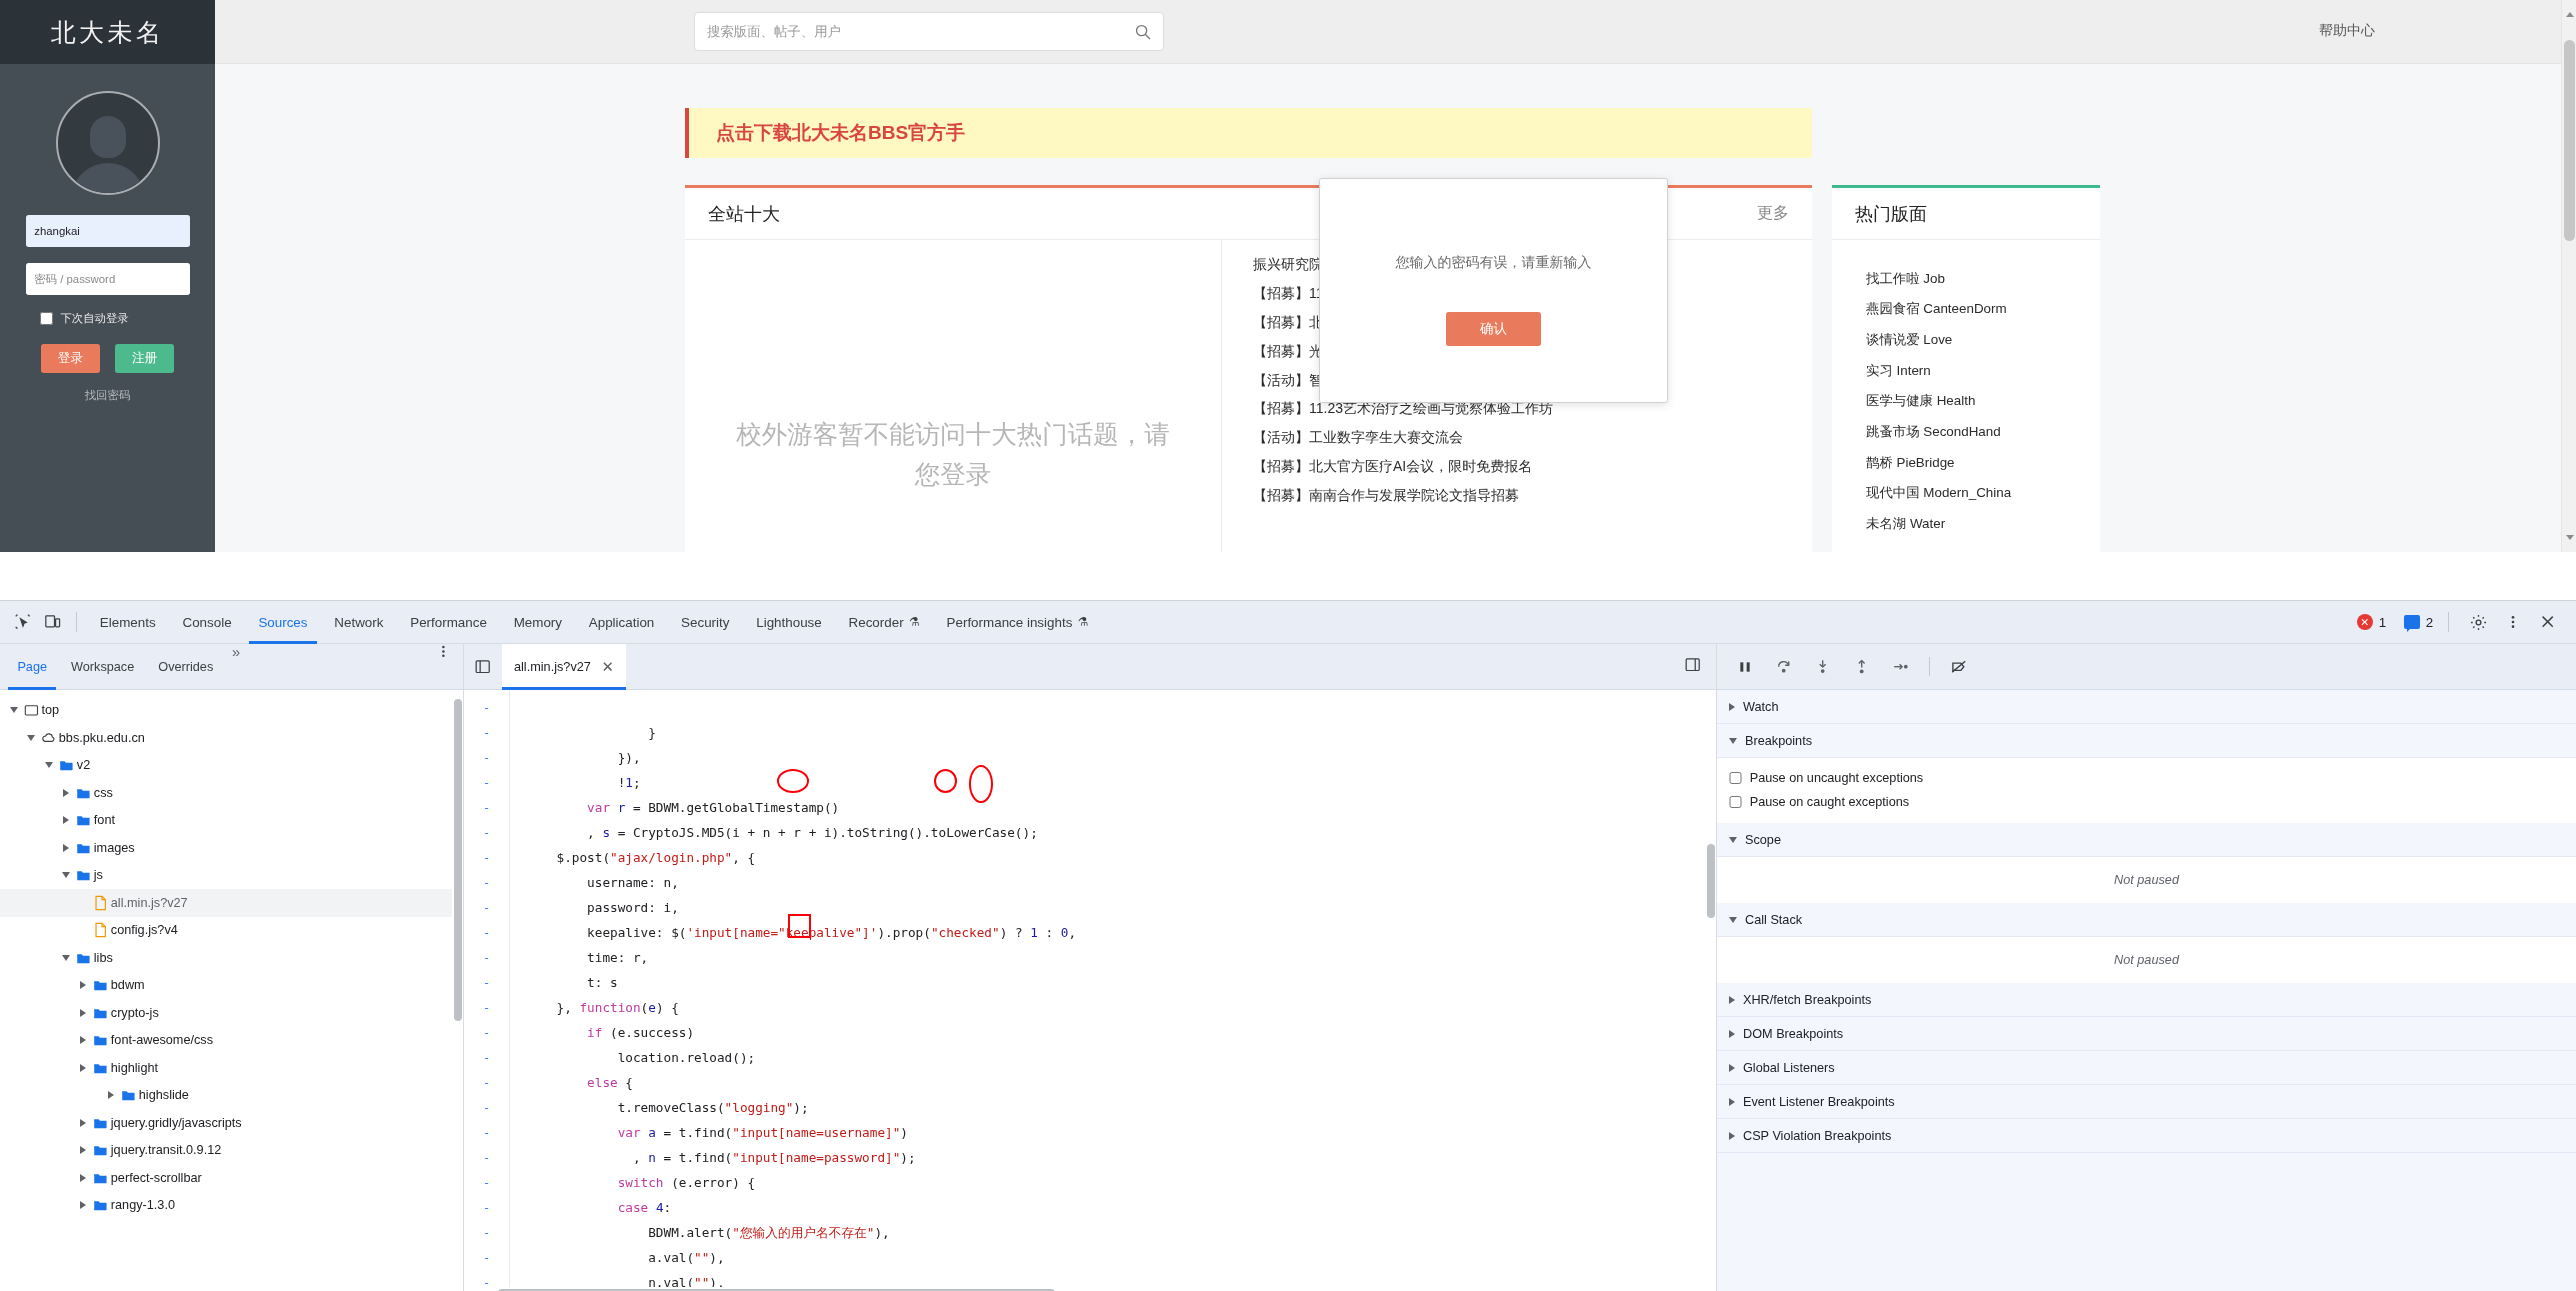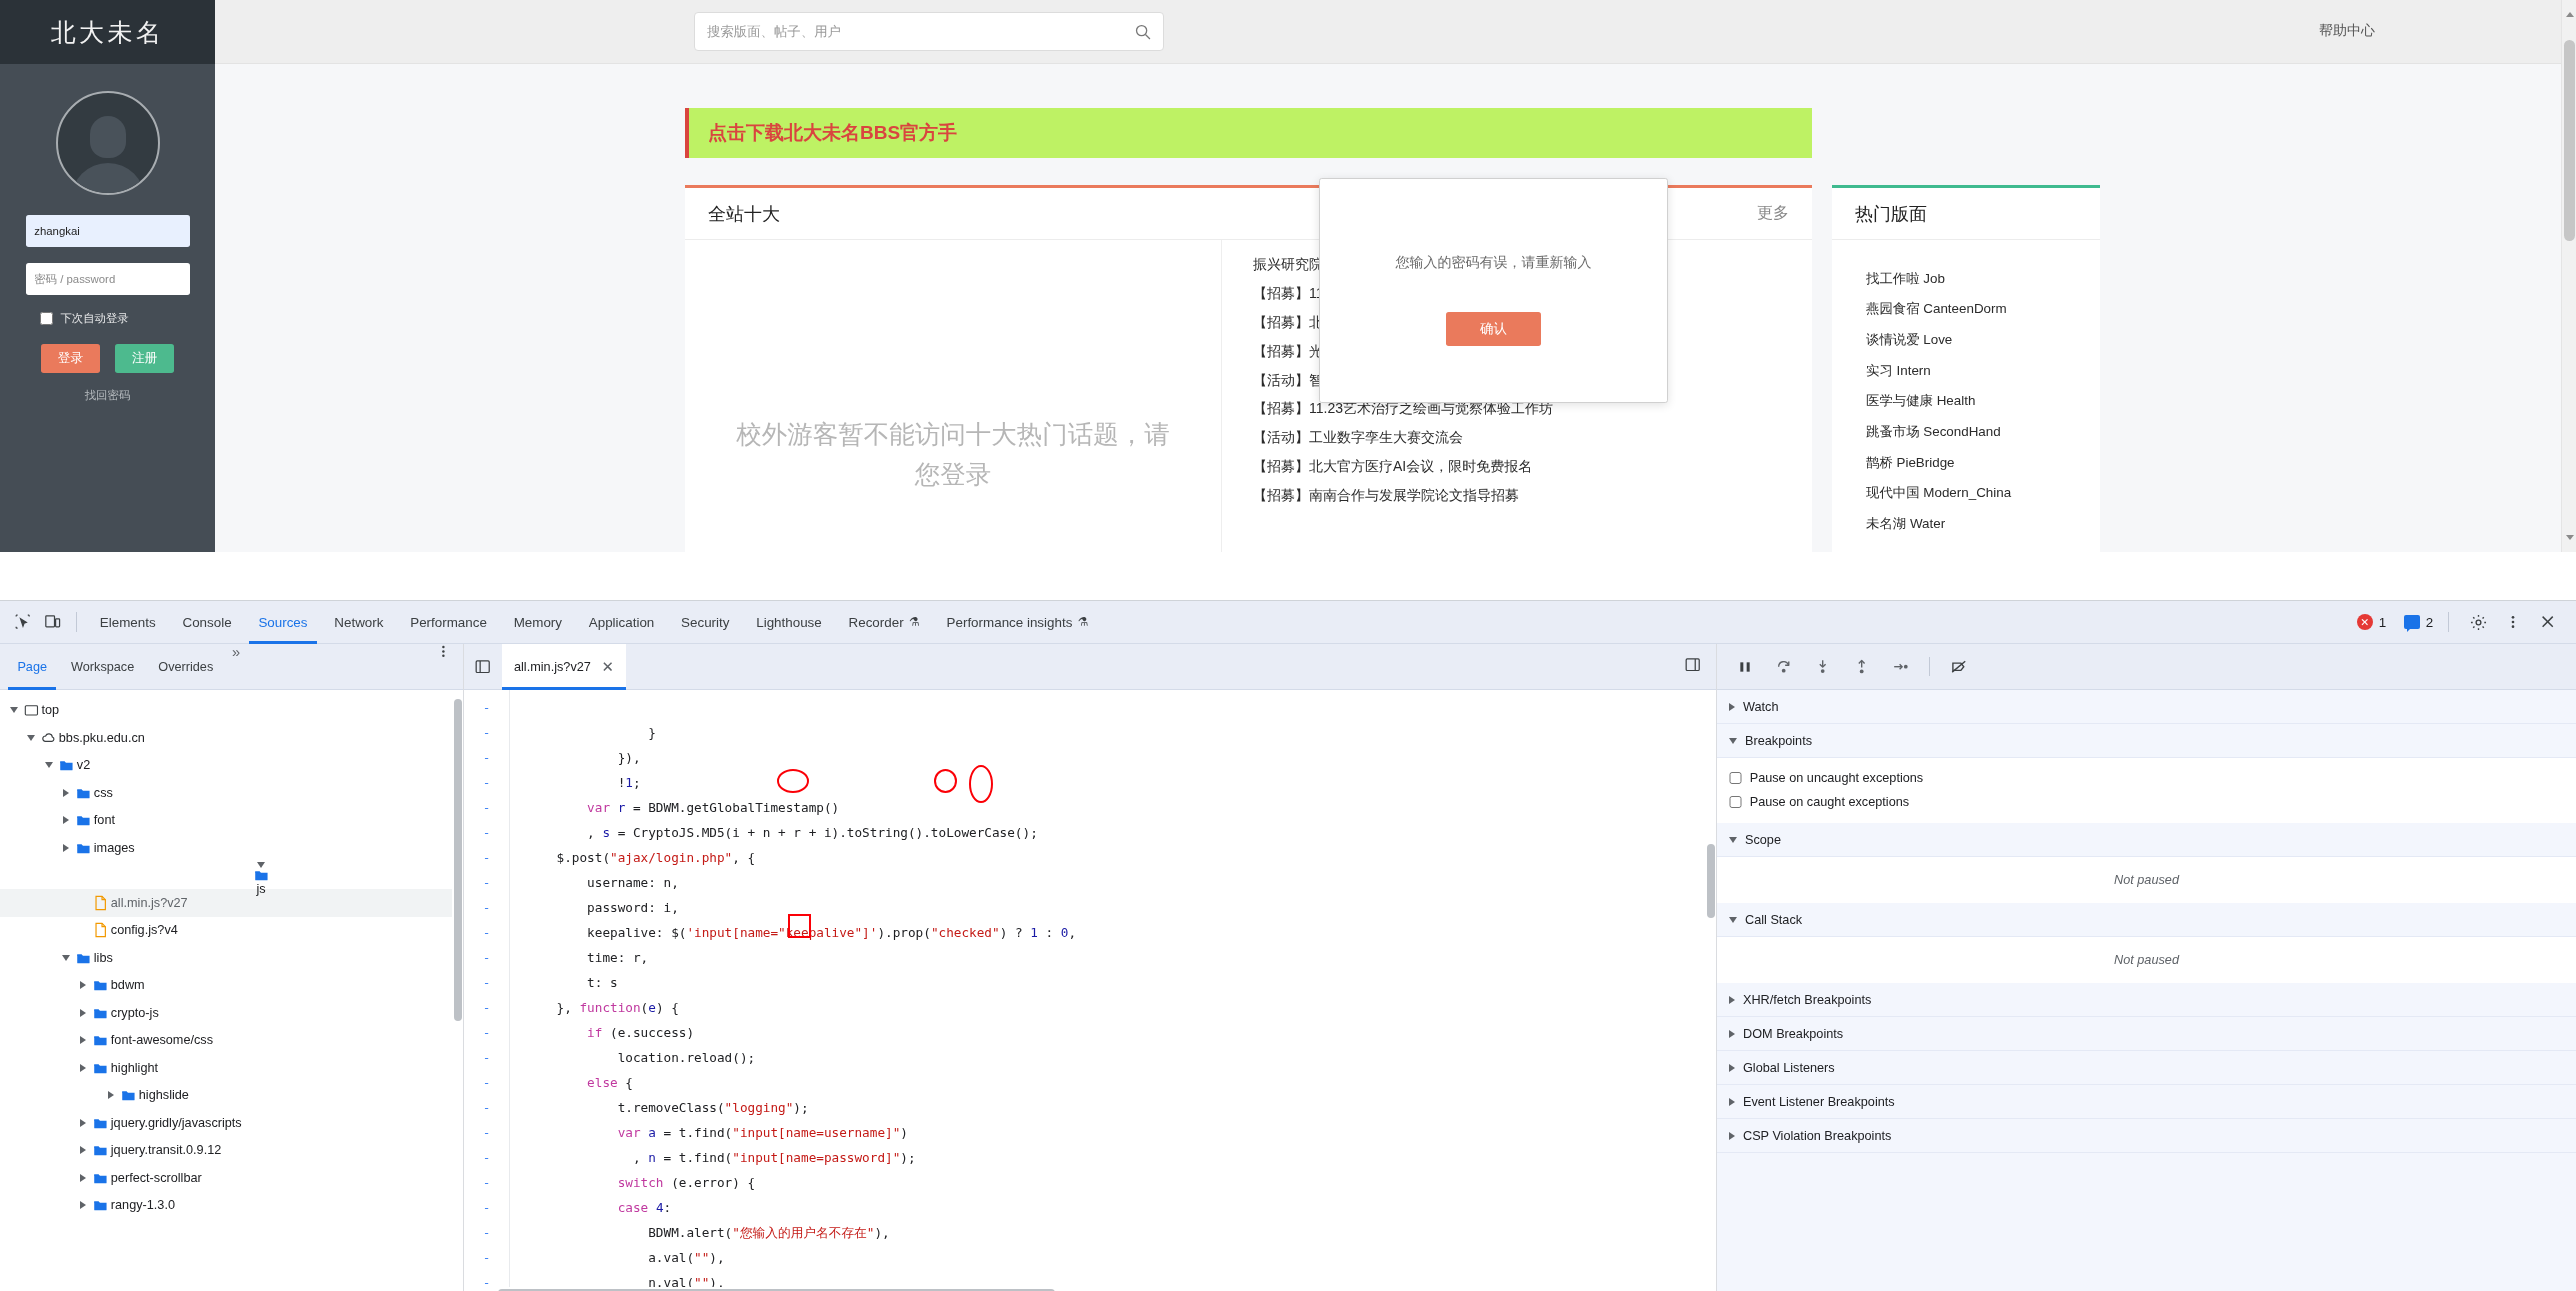--- a/index.html
+++ b/index.html
@@ -88,22 +88,22 @@
   .search-icon { width: 17.4px; height: 17.4px; flex-shrink: 0; }
   .help-link {
     position: absolute; right: 201px; top: 21.5px;
     font-size: 14px; color: #555; text-decoration: none;
   }
 
   
   .content { position: absolute; left: 215px; top: 64px; right: 0; bottom: 0; }
   .banner {
     position: absolute; left: 470px; top: 44px; width: 1127px; height: 50px;
-    background: #bef264; border-left: 4px solid #d9453f;
-    display: flex; align-items: center; padding-left: 19px;
+    background: #fef9c3; border-left: 4px solid #d9453f;
+    display: flex; align-items: center; padding-left: 27px;
   }
   .banner-text { font-size: 19px; font-weight: bold; color: #d9453f; white-space: nowrap; }
 
   .card-top10 {
     position: absolute; left: 470px; top: 121px; width: 1127px; height: 483px;
     background: #fff; border-top: 3.4px solid #ea7a5c;
   }
   .card-hot {
     position: absolute; left: 1617px; top: 121px; width: 268px; height: 483px;
     background: #fff; border-top: 3.4px solid #3fba8f;
@@ -588,21 +588,21 @@
               <span class="tri closed"></span>
             </span>
             <span class="ico">
               <svg width="14.8" height="14.8" viewBox="0 0 24 24" fill="#1a73e8">
                 <path d="M2 5.5h7l2 2.2h11V19a1 1 0 0 1-1 1H3a1 1 0 0 1-1-1z"></path>
                 <path d="M2 5.5h7l2 2.2H2z"></path>
               </svg>
             </span>
             <span class="tree-label">images</span>
           </div>
-          <div class="tree-row" style="padding-left: 59px; flex-direction: column;">
+          <div class="tree-row" style="padding-left: 59px;">
             <span class="tw">
               <span class="tri open"></span>
             </span>
             <span class="ico">
               <svg width="14.8" height="14.8" viewBox="0 0 24 24" fill="#1a73e8">
                 <path d="M2 5.5h7l2 2.2h11V19a1 1 0 0 1-1 1H3a1 1 0 0 1-1-1z"></path>
                 <path d="M2 5.5h7l2 2.2H2z"></path>
               </svg>
             </span>
             <span class="tree-label">js</span>

